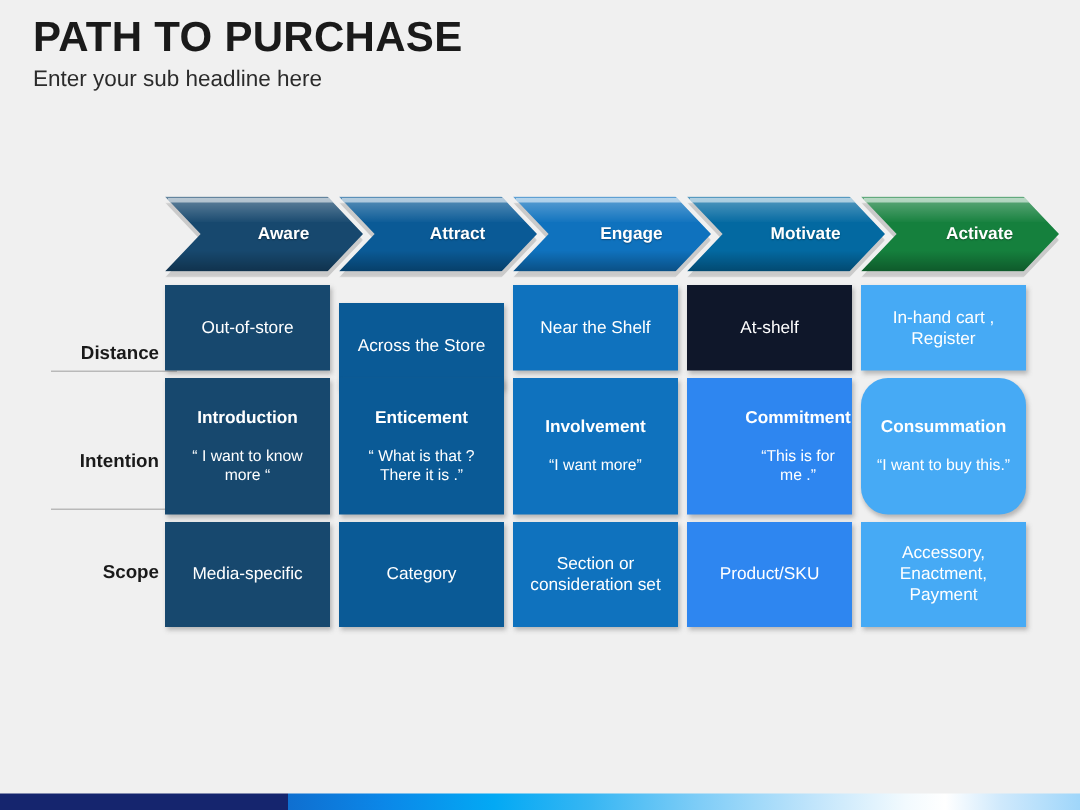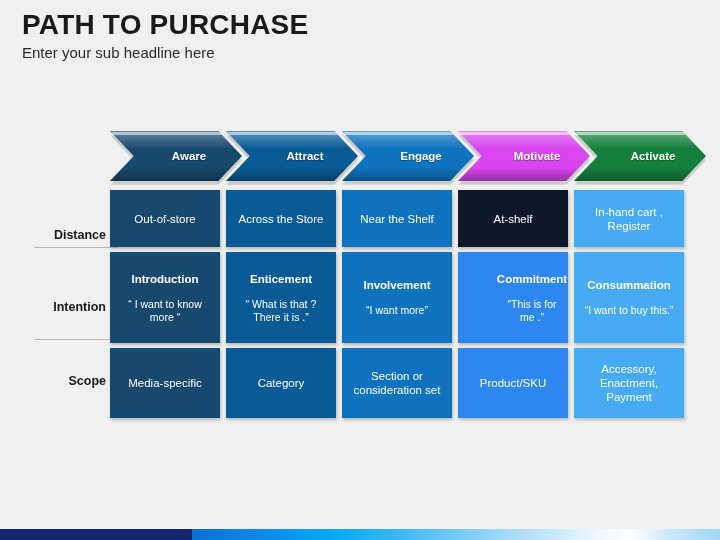--- a/index.html
+++ b/index.html
@@ -209,21 +209,21 @@
         <div class="band-bottom"></div>
         <div class="band-hi"></div>
         <span class="stage-label">Attract</span>
       </div>
       <div class="stage" style="left: 232px; background: rgb(15, 114, 190); z-index: 12;">
         <div class="band-top"></div>
         <div class="band-bottom"></div>
         <div class="band-hi"></div>
         <span class="stage-label">Engage</span>
       </div>
-      <div class="stage" style="left: 348px; background: #d946ef; z-index: 13;">
+      <div class="stage" style="left: 348px; background: #0369a1; z-index: 13;">
         <div class="band-top"></div>
         <div class="band-bottom"></div>
         <div class="band-hi"></div>
         <span class="stage-label">Motivate</span>
       </div>
       <div class="stage" style="left: 464px; background: #15803d; z-index: 14;">
         <div class="band-top"></div>
         <div class="band-bottom"></div>
         <div class="band-hi"></div>
         <span class="stage-label">Activate</span>
@@ -235,21 +235,21 @@
       <div class="row-label" style="top: 110px;">Intention</div>
       <div class="row-label" style="top: 184px;">Scope</div>
       <div class="row-divider" style="top: 57px;"></div>
       <div class="row-divider" style="top: 149px;"></div>
     </div>
 
   <div id="matrix">
       <div class="cell" style="left: 0px; top: 0px; width: 110px; height: 57px; background: rgb(23, 72, 110);">
         <div class="cell-text">Out-of-store</div>
       </div>
-      <div class="cell" style="left: 116px; top: 0px; width: 110px; height: 57px; background: rgb(10, 90, 150);">
+      <div class="cell" style="left: 116px; top: 12px; width: 110px; height: 57px; background: rgb(10, 90, 150);">
         <div class="cell-text">Across the Store</div>
       </div>
       <div class="cell" style="left: 232px; top: 0px; width: 110px; height: 57px; background: rgb(15, 114, 190);">
         <div class="cell-text">Near the Shelf</div>
       </div>
       <div class="cell" style="left: 348px; top: 0px; width: 110px; height: 57px; background: #0f172a;">
         <div class="cell-text">At-shelf</div>
       </div>
       <div class="cell" style="left: 464px; top: 0px; width: 110px; height: 57px; background: rgb(70, 170, 245);">
         <div class="cell-text">In-hand cart , Register</div>
@@ -263,21 +263,21 @@
         <div class="cell-quote">“ What is that ? There it is .”</div>
       </div>
       <div class="cell" style="left: 232px; top: 62px; width: 110px; height: 91px; background: rgb(15, 114, 190);">
         <div class="cell-title">Involvement</div>
         <div class="cell-quote">“I want more”</div>
       </div>
       <div class="cell" style="left: 348px; top: 62px; width: 110px; height: 91px; background: rgb(46, 134, 240); padding-left: 44px;">
         <div class="cell-title">Commitment</div>
         <div class="cell-quote">“This is for me .”</div>
       </div>
-      <div class="cell" style="left: 464px; top: 62px; width: 110px; height: 91px; background: rgb(70, 170, 245);">
+      <div class="cell" style="left: 464px; top: 62px; width: 110px; height: 91px; background: rgb(70, 170, 245); border-radius: 18px;">
         <div class="cell-title">Consummation</div>
         <div class="cell-quote">“I want to buy this.”</div>
       </div>
       <div class="cell" style="left: 0px; top: 158px; width: 110px; height: 70px; background: rgb(23, 72, 110);">
         <div class="cell-text">Media-specific</div>
       </div>
       <div class="cell" style="left: 116px; top: 158px; width: 110px; height: 70px; background: rgb(10, 90, 150);">
         <div class="cell-text">Category</div>
       </div>
       <div class="cell" style="left: 232px; top: 158px; width: 110px; height: 70px; background: rgb(15, 114, 190);">

